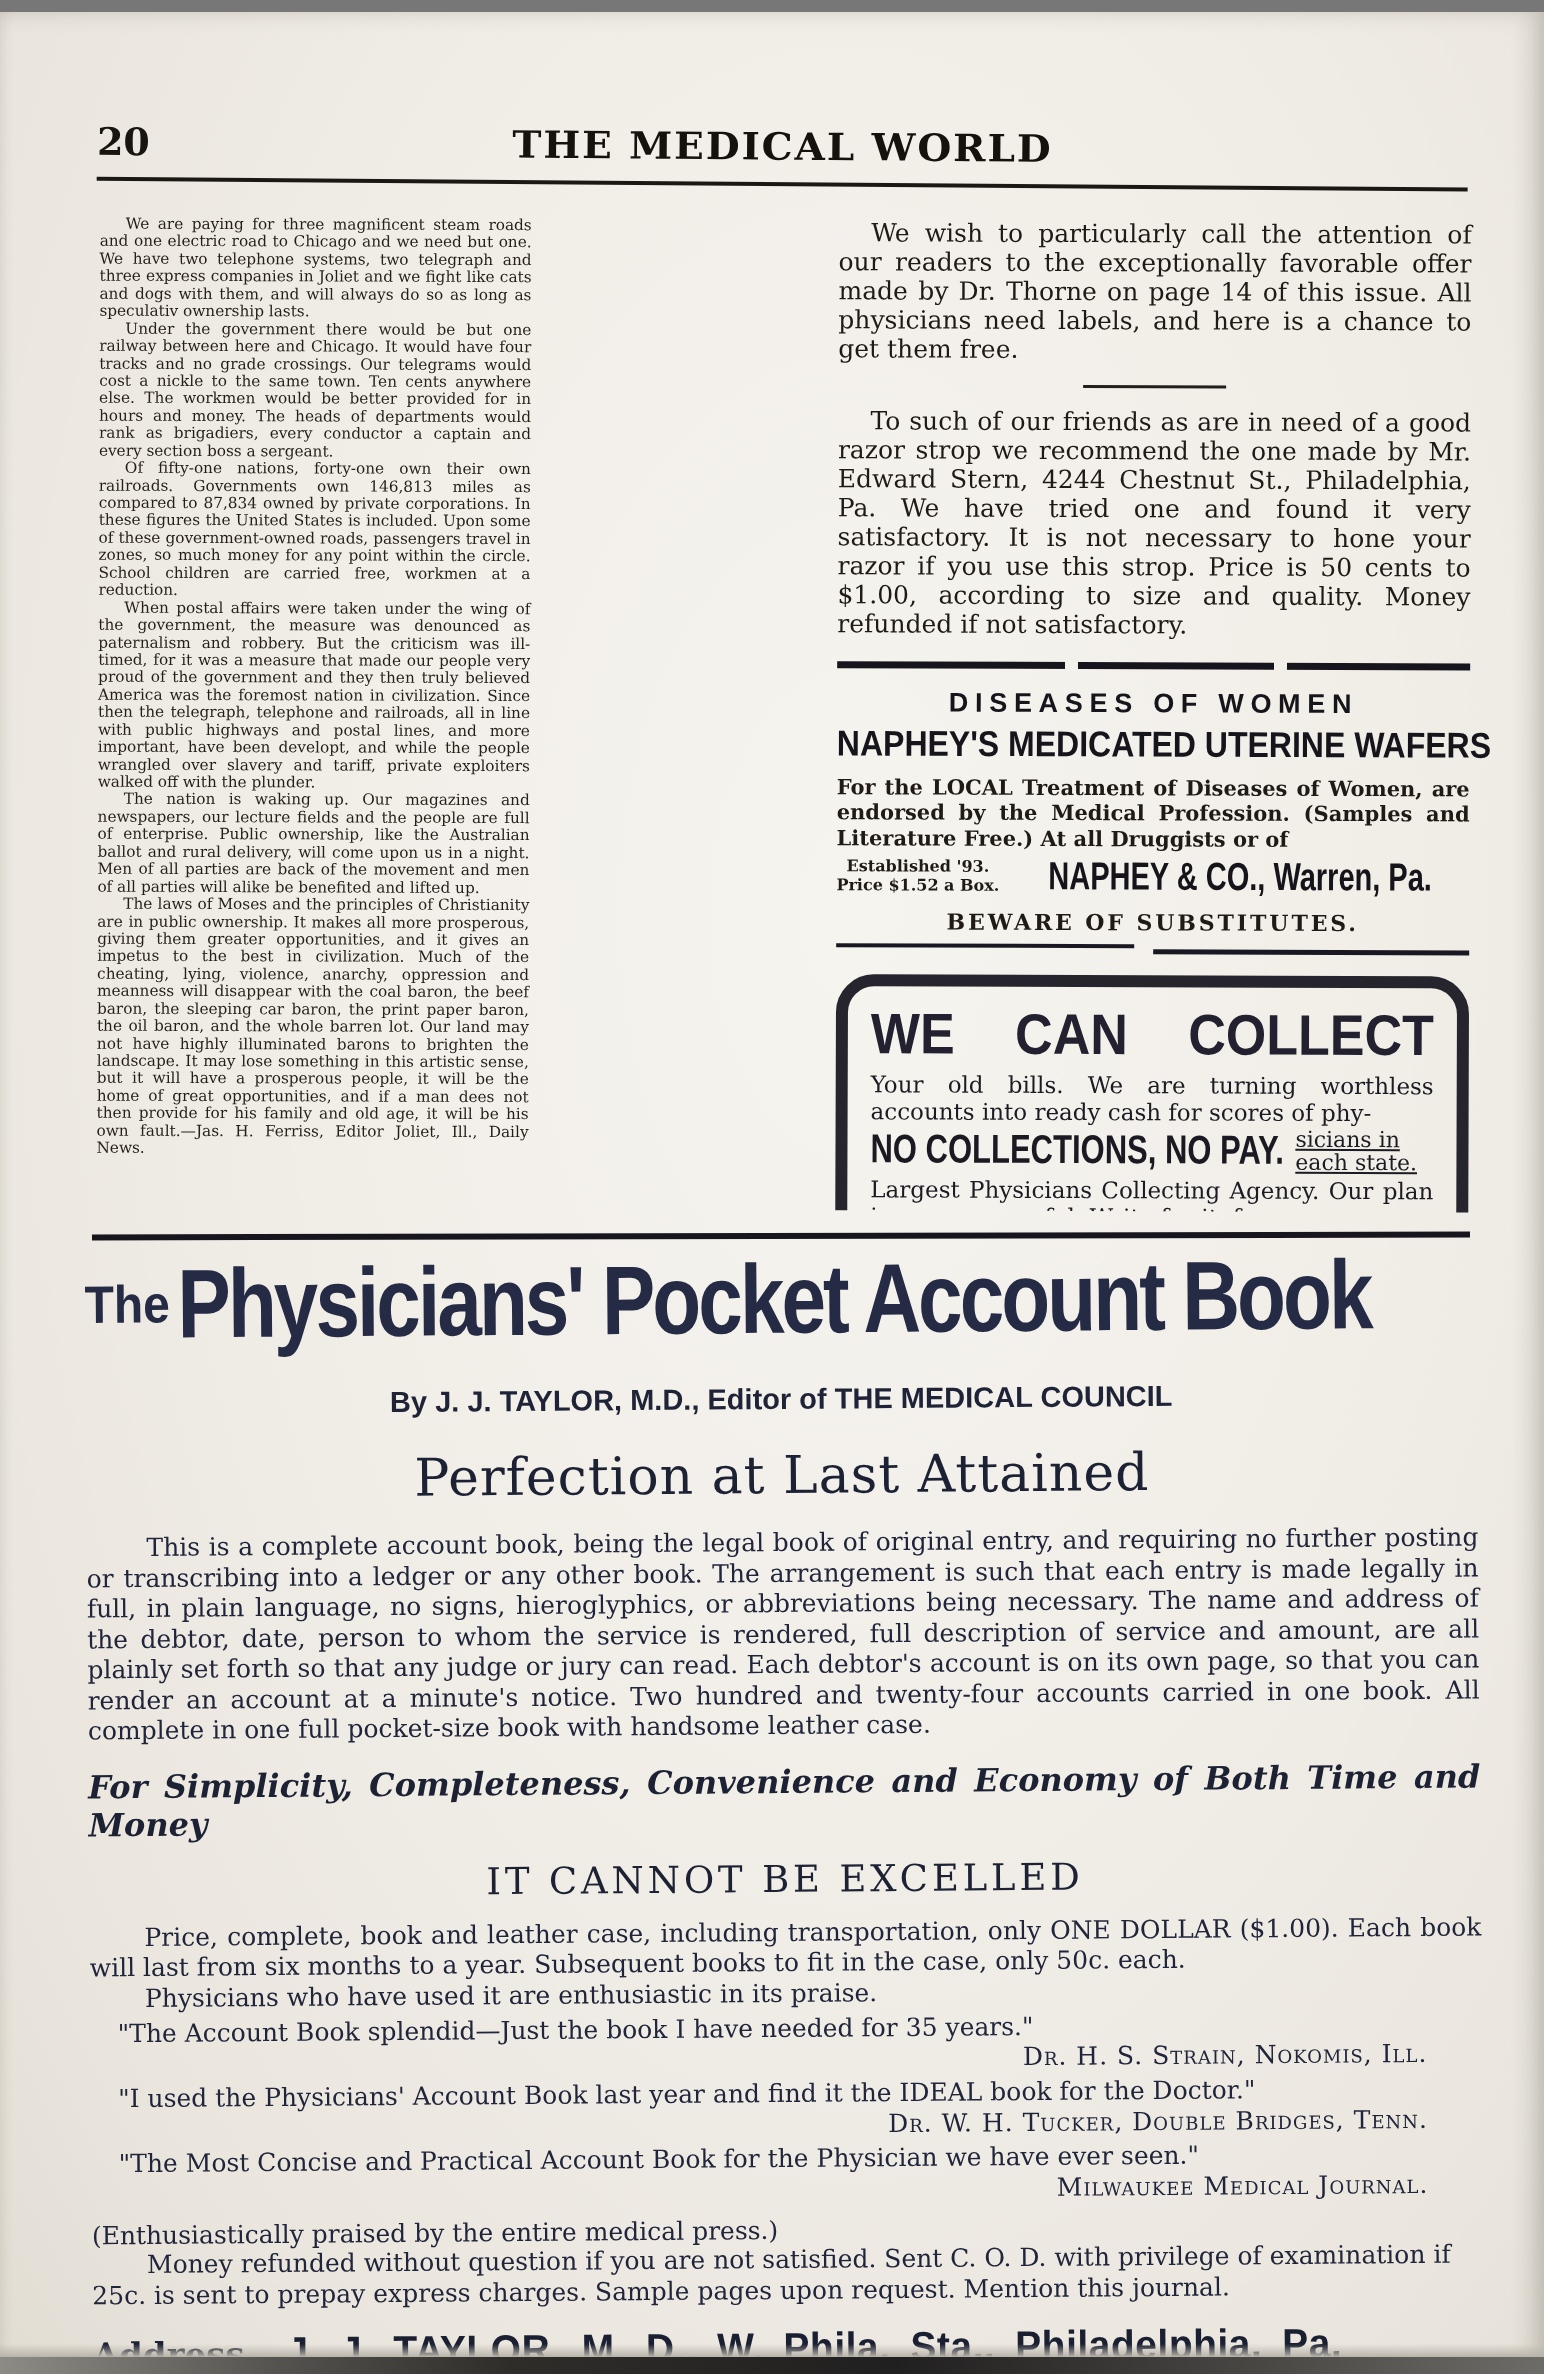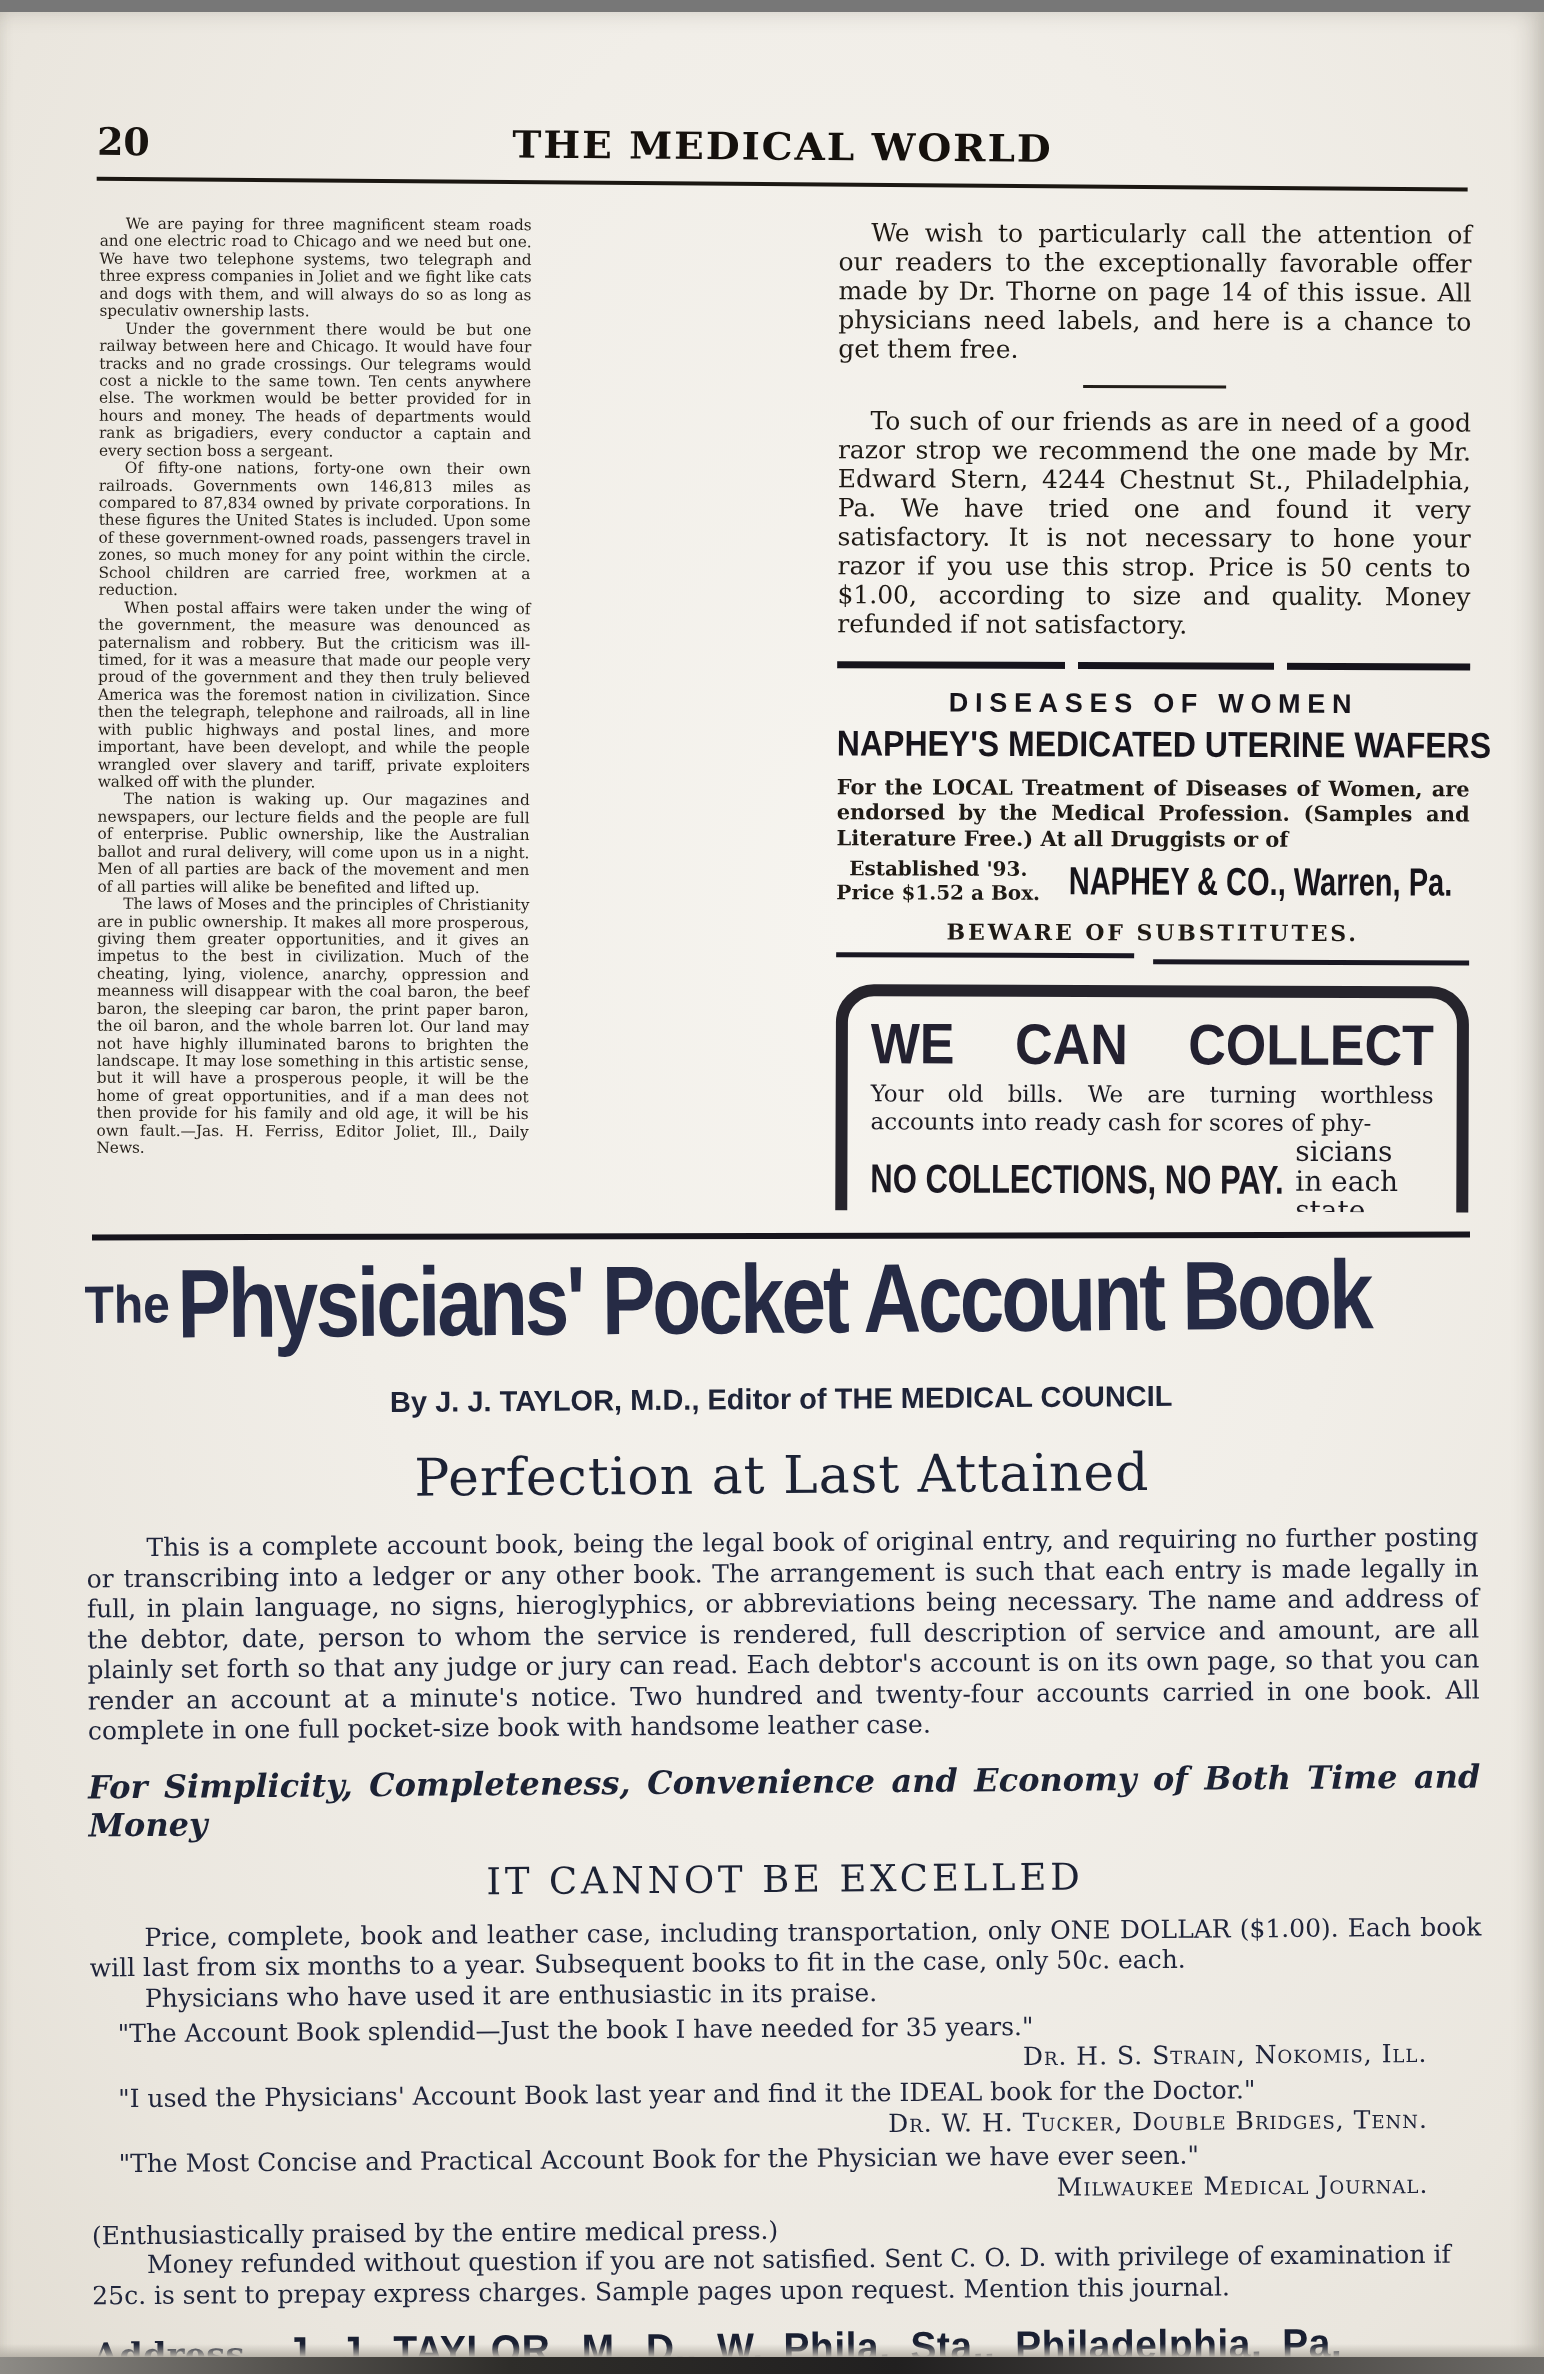--- a/index.html
+++ b/index.html
@@ -28,33 +28,33 @@
   .col-right{width:633px;margin-left:auto;color:#1f1a15;}
   .note{margin:0;font-size:25px;line-height:1.16;text-align:justify;text-indent:1.3em;}
   .mini-divider{width:143px;height:2.9px;background:#221e19;margin:21px auto 19px;}
   .thick-rule{height:6.7px;margin:23px 0 19px;
     background:linear-gradient(90deg,#16141c 0%,#16141c 36%,transparent 36%,transparent 38%,#16141c 38%,#16141c 69%,transparent 69%,transparent 71%,#16141c 71%,#16141c 100%);}
   
   .naphey-heading{text-align:center;font-family:"Liberation Sans",sans-serif;font-weight:bold;font-size:27px;letter-spacing:6.7px;color:#17151c;}
   .naphey-sub{text-align:center;font-family:"Liberation Sans",sans-serif;font-weight:bold;font-size:32px;margin-top:7.6px;transform:scaleY(1.12);color:#17151c;white-space:nowrap;}
   .naphey-body{font-weight:bold;font-size:21px;line-height:1.22;text-align:justify;margin-top:11.5px;}
   .naphey-row{display:flex;align-items:center;margin-top:5.7px;}
-  .naphey-est-block{font-weight:bold;font-size:20px;line-height:1.2;text-align:center;white-space:nowrap;}
+  .naphey-est-block{font-weight:bold;font-size:16px;line-height:1.2;text-align:center;white-space:nowrap;}
   .naphey-co{flex:1;text-align:center;font-family:"Liberation Sans",sans-serif;font-weight:bold;font-size:29px;margin-left:11.5px;transform:scaleY(1.35);white-space:nowrap;color:#16141a;}
   .naphey-beware{text-align:center;font-weight:bold;font-size:22px;letter-spacing:2.9px;margin-top:13.4px;}
   .double-rule{position:relative;height:13.4px;margin-top:7.6px;}
   .double-rule .seg1{position:absolute;left:0;top:1px;width:47%;height:4.8px;background:#191722;}
   .double-rule .seg2{position:absolute;right:0;top:6.7px;width:50%;height:4.8px;background:#191722;}
   
   .collect-box{margin-top:19px;border:12.4px solid #26242c;border-radius:38px;padding:17px 23px 13.4px;color:#1c1a22;}
   .collect-headline{font-family:"Liberation Sans",sans-serif;font-weight:bold;font-size:52px;transform:scaleY(1.1);transform-origin:left center;text-align:justify;text-align-last:justify;color:#232130;}
   .collect-body{font-size:23px;line-height:1.2;text-align:justify;margin-top:7.6px;}
   .collect-nopay-row{display:flex;align-items:center;}
   .collect-nopay{font-family:"Liberation Sans",sans-serif;font-weight:bold;font-size:31px;transform:scaleY(1.3);transform-origin:left center;white-space:nowrap;color:#1b1922;}
-  .collect-wrap{font-size:28px;line-height:1.05;margin-left:11.5px;width:124px;}
+  .collect-wrap{font-size:22px;line-height:1.05;margin-left:11.5px;width:124px;text-decoration:underline;}
   .collect-agency{font-size:23px;line-height:1.2;text-align:justify;margin-top:3.8px;}
   
   .big-rule{height:5.7px;background:#17151d;margin:23px 75px 0 92px;transform:rotate(-.12deg);}
   
   .ab-zone{padding:25px 69px 0 84px;transform:rotate(-.45deg);transform-origin:center top;color:#222840;}
   .ab-title{white-space:nowrap;}
   .ab-title-the{display:inline-block;font-family:"Liberation Sans",sans-serif;font-weight:bold;font-size:48px;vertical-align:21px;margin-right:7.6px;transform:scaleY(1.1);color:#262b45;}
   .ab-title-main{display:inline-block;font-family:"Liberation Sans",sans-serif;font-weight:bold;font-size:80px;letter-spacing:-2.9px;transform:scaleY(1.22);transform-origin:center bottom;color:#262b45;}
   .ab-byline{text-align:center;font-family:"Liberation Sans",sans-serif;font-weight:bold;font-size:29px;margin-top:27px;color:#1e2337;}
   .ab-perfection{text-align:center;font-size:52px;margin-top:29px;letter-spacing:1px;color:#1c2234;}

